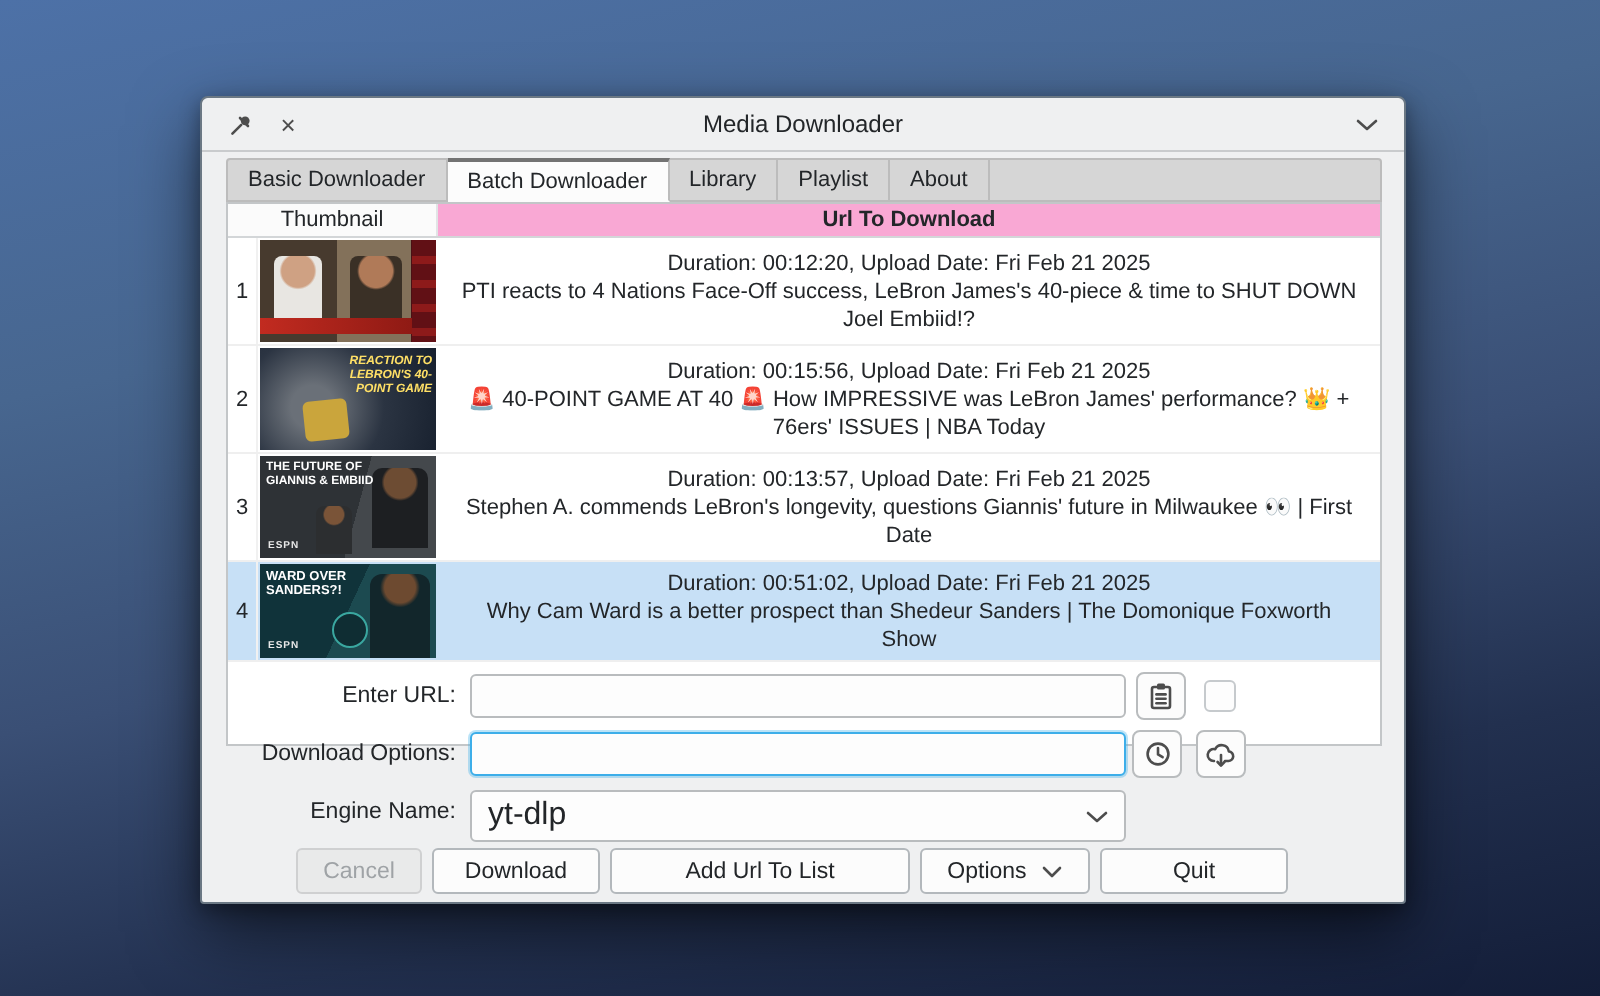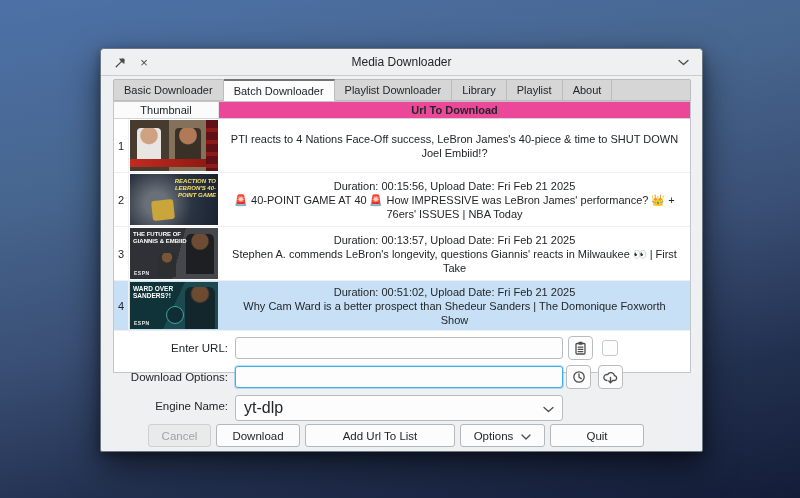--- a/index.html
+++ b/index.html
@@ -33,21 +33,21 @@
   .tab:first-child { border-left:1px solid #bcbcbc; border-top-left-radius:2px; }
   .tab.active { background:#fcfcfc; border-top:2px solid #737373; border-bottom:1px solid #fcfcfc; }
   .tab-filler { flex:1; background:#d6d6d6; border:1px solid #bcbcbc; border-left:none; border-top-right-radius:2px; }
   
   .table {
     position:absolute; left:12px; top:52px; width:578px; height:272px;
     background:#ffffff; border:1px solid #c3c6c8; overflow:hidden;
   }
   .t-header { display:grid; grid-template-columns:15px 90px 1fr; height:17px; border-bottom:1px solid #d3d6d8; }
   .t-header .h-thumb { grid-column:1 / span 2; background:#fbfbfb; font-size:11px; display:flex; align-items:center; justify-content:center; border-right:1px solid #e2e4e6; }
-  .t-header .h-url { background:#ec4899; font-size:11px; font-weight:bold; display:flex; align-items:center; justify-content:center; }
+  .t-header .h-url { background:#f9a8d4; font-size:11px; font-weight:bold; display:flex; align-items:center; justify-content:center; }
   .t-row { display:grid; grid-template-columns:15px 90px 1fr; border-bottom:1px solid #efefef; background:#fff; }
   .t-row .num { font-size:11px; display:flex; align-items:center; justify-content:center; border-right:1px solid #f1f1f1; }
   .t-row .thumb-cell { padding:1px 1px; }
   .t-row .text-cell { display:flex; flex-direction:column; align-items:center; justify-content:center; text-align:center; font-size:11px; line-height:14px; padding:0 10px; }
   .t-row.selected, .t-row.selected .num { background:#c7e0f6; }
   
   .thumb { width:100%; height:100%; position:relative; overflow:hidden; background:#222; }
   .th1 { background:linear-gradient(90deg,#473a2e 0 44%,#83715a 44% 86%,#4a1014 86% 100%); }
   .th1 .p1 { position:absolute; left:7px; top:8px; width:24px; height:34px; background:radial-gradient(circle at 50% 22%, #cfa183 0 28%, #e8e6e2 32% 100%); border-radius:4px 4px 0 0; }
   .th1 .p2 { position:absolute; left:45px; top:8px; width:26px; height:34px; background:radial-gradient(circle at 50% 22%, #b07a58 0 28%, #3a3026 32% 100%); border-radius:4px 4px 0 0; }
@@ -116,23 +116,20 @@
   </div>
 
   <div class="tabbar">
     <div class="tab">
         <span>Basic Downloader</span>
       </div>
     <div class="tab active">
         <span>Batch Downloader</span>
       </div>
     <div class="tab">
-        <span>Playlist Downloader</span>
-      </div>
-    <div class="tab">
         <span>Library</span>
       </div>
     <div class="tab">
         <span>Playlist</span>
       </div>
     <div class="tab">
         <span>About</span>
       </div>
     <div class="tab-filler"></div>
   </div>
@@ -147,20 +144,21 @@
       <div class="num">1</div>
       <div class="thumb-cell">
         <div class="thumb th1">
           <div class="p1"></div>
             <div class="p2"></div>
             <div class="banner"></div>
             <div class="side"></div>
         </div>
       </div>
       <div class="text-cell">
+        <span>Duration: 00:12:20, Upload Date: Fri Feb 21 2025</span>
         <span>PTI reacts to 4 Nations Face-Off success, LeBron James's 40-piece &amp; time to SHUT DOWN Joel Embiid!?</span>
       </div>
     </div>
 
     <div class="t-row" style="height:54px">
       <div class="num">2</div>
       <div class="thumb-cell">
         <div class="thumb th2">
           <div class="jersey"></div>
           <div class="cap">REACTION TO LEBRON'S 40-POINT GAME</div>
@@ -177,21 +175,21 @@
       <div class="thumb-cell">
         <div class="thumb th3">
           <div class="ply"></div>
             <div class="ply2"></div>
           <div class="cap">THE FUTURE OF GIANNIS &amp; EMBIID</div>
           <div class="brand">ESPN</div>
         </div>
       </div>
       <div class="text-cell">
         <span>Duration: 00:13:57, Upload Date: Fri Feb 21 2025</span>
-        <span>Stephen A. commends LeBron's longevity, questions Giannis' reacts in Milwaukee 👀 | First Take</span>
+        <span>Stephen A. commends LeBron's longevity, questions Giannis' future in Milwaukee 👀 | First Date</span>
       </div>
     </div>
 
     <div class="t-row selected" style="height:50px">
       <div class="num">4</div>
       <div class="thumb-cell">
         <div class="thumb th4">
           <div class="badge"></div>
             <div class="ply"></div>
           <div class="cap">WARD OVER SANDERS?!</div>

